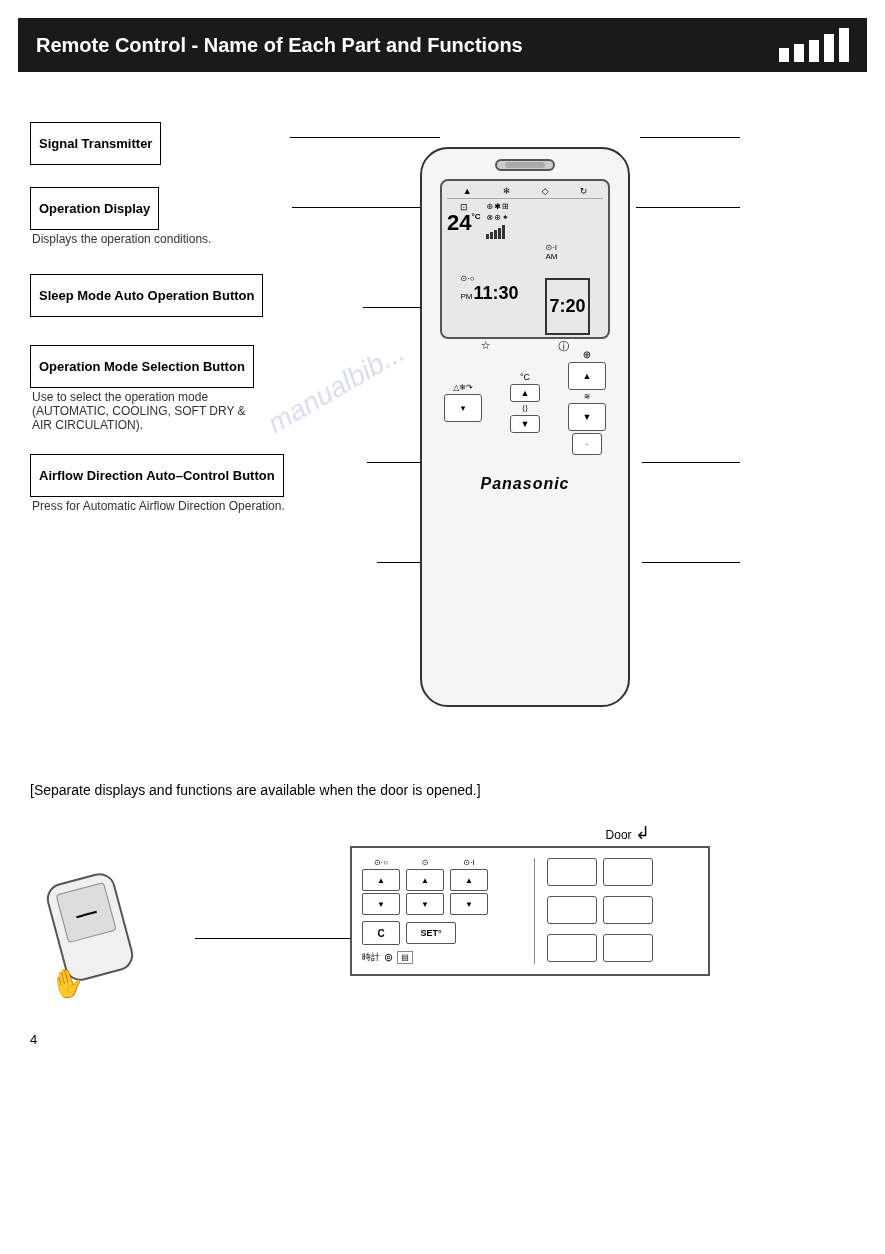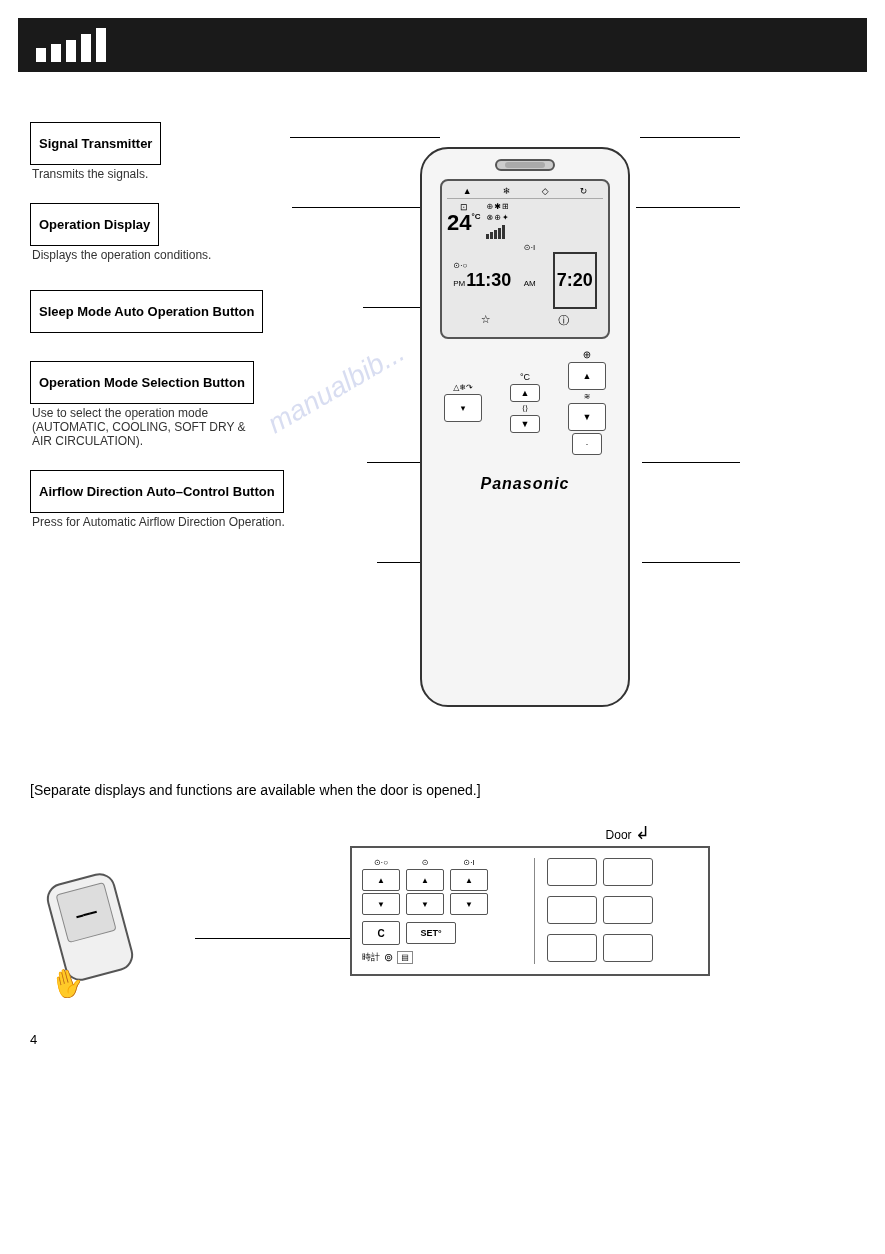--- a/index.html
+++ b/index.html
@@ -210,39 +210,39 @@
 
     .top-main {
       position: relative;
       height: 660px;
     }
   </style>
 </head>
 <body>
 
 <div class="header-bar">
+  <span>Remote Control - Name of Each Part and Functions</span>
   <div class="header-bars">
     <span style="width:10px;height:14px;"></span>
     <span style="width:10px;height:18px;"></span>
     <span style="width:10px;height:22px;"></span>
     <span style="width:10px;height:28px;"></span>
     <span style="width:10px;height:34px;"></span>
   </div>
 </div>
 
 <div class="content">
   <div class="top-main">
 
     <div class="watermark" style="top:280px;left:230px;">manualbib...</div>
 
     <div style="position:absolute;left:0;top:30px;width:345px;">
 
       <div class="annotation-item" style="margin-bottom:22px;">
         <span class="label-box">Signal Transmitter</span>
-        <div class="sub-text">Transmits the signals.</div>
       </div>
 
       <div class="annotation-item" style="margin-bottom:28px;margin-top:14px;">
         <span class="label-box">Operation Display</span>
         <div class="sub-text">Displays the operation conditions.</div>
       </div>
 
       <div class="annotation-item" style="margin-bottom:28px;margin-top:24px;">
         <span class="label-box">Sleep Mode Auto Operation Button</span>
       </div>
@@ -327,21 +327,21 @@
               </div>
               <div style="display:flex;align-items:baseline;gap:1px;">
                 <span style="font-size:8px;">PM</span>
                 <span class="screen-time-big">11:30</span>
               </div>
             </div>
             <div style="display:flex;flex-direction:column;align-items:flex-start;">
               <div style="display:flex;gap:2px;font-size:8px;">
                 <span>⊙·I</span>
               </div>
-              <div style="display:flex;align-items:baseline;gap:17px;">
+              <div style="display:flex;align-items:baseline;gap:17px;flex-direction:column;">
                 <span style="font-size:8px;">AM</span>
                 <span class="screen-time-big" style="border:2px solid #333;padding:16px 2px;">7:20</span>
               </div>
             </div>
           </div>
 
           <div class="screen-bottom-icons">
             <span>☆</span>
             <span>ⓘ</span>
           </div>

